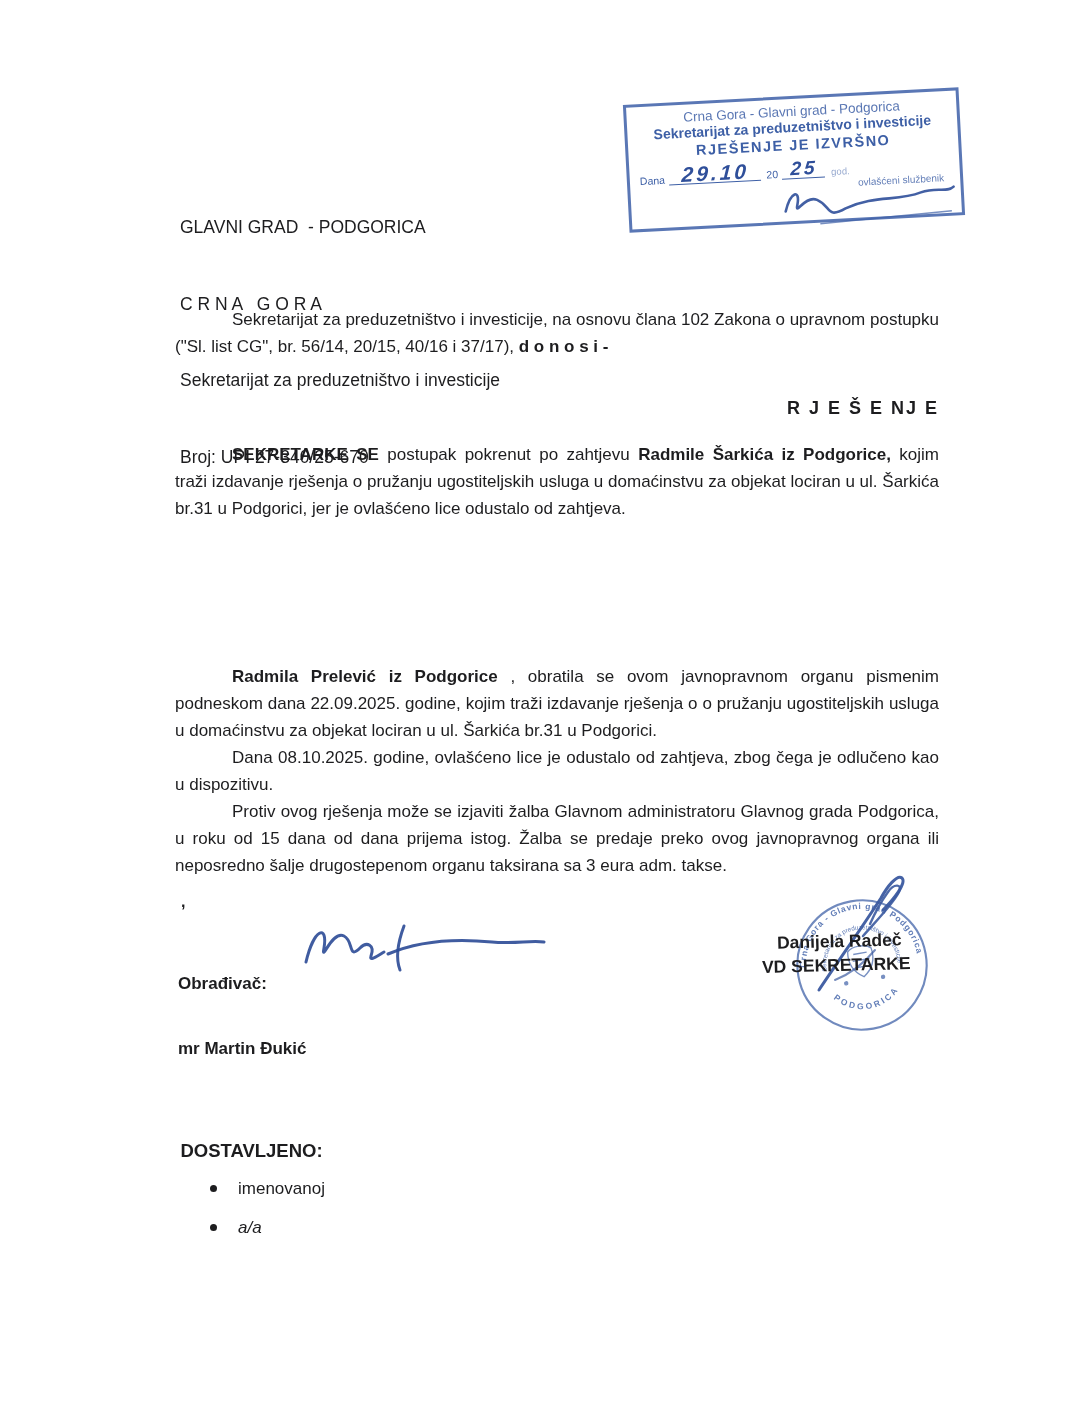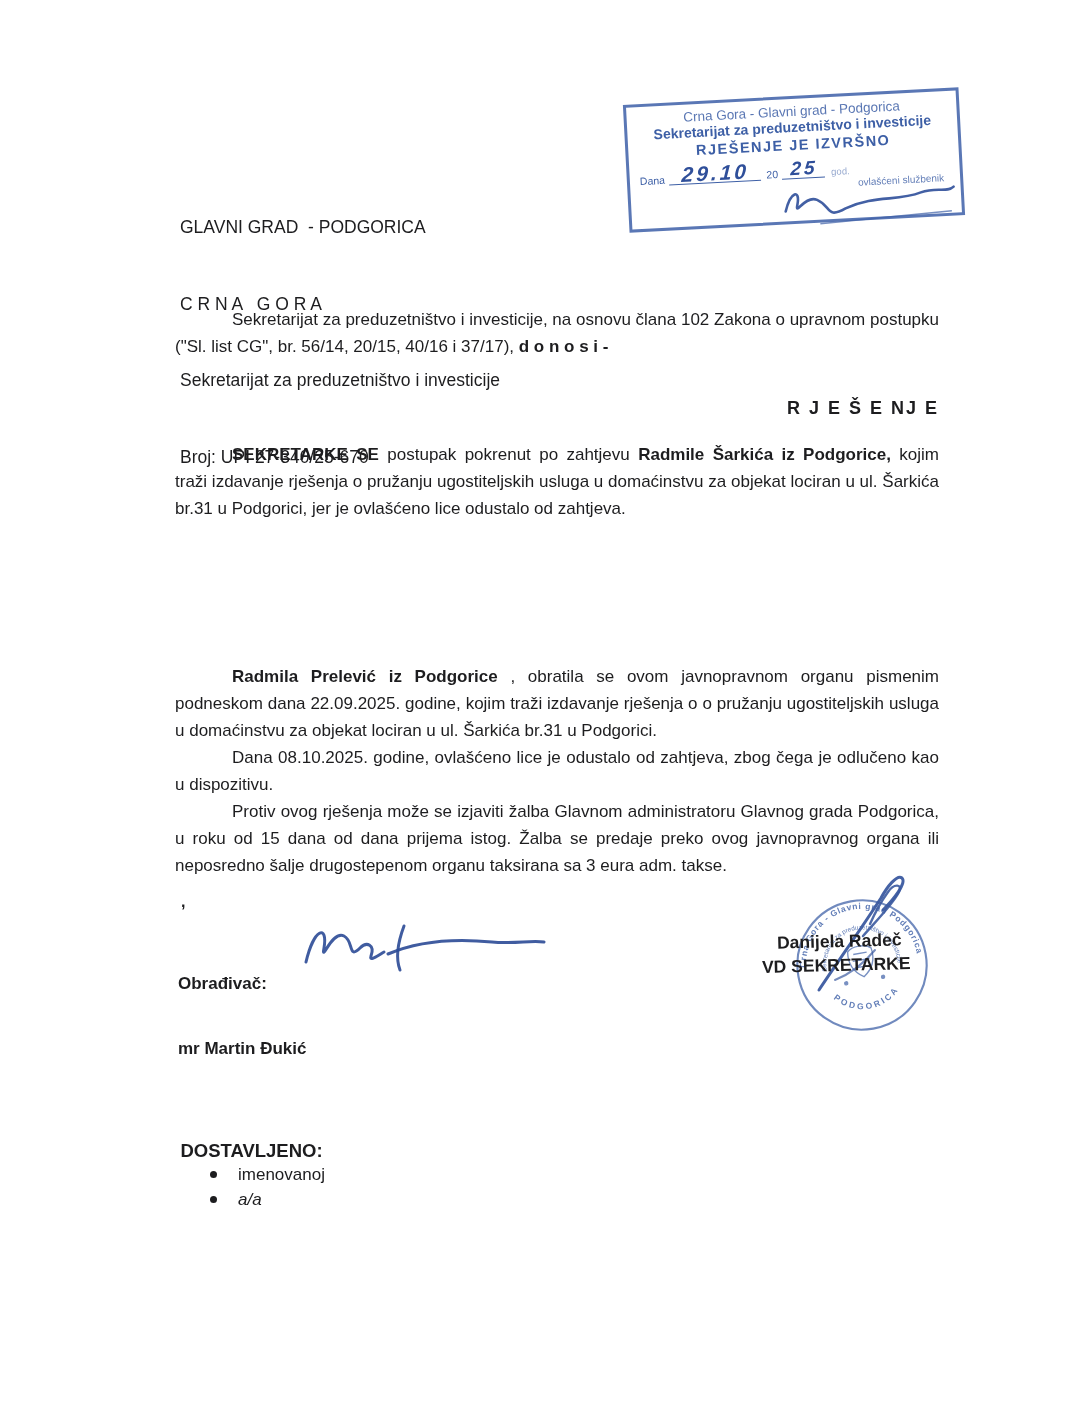--- a/index.html
+++ b/index.html
@@ -97,21 +97,21 @@
     position: absolute; left: 762px; top: 955px;
     font-weight: bold; font-size: 17.5px; transform: rotate(-1.5deg);
   }
   .sig-quill { position: absolute; left: 805px; top: 862px; }
 
   
   .delivered { position: absolute; left: 178px; top: 1140px; }
   .delivered-label { font-weight: bold; font-size: 18.5px; text-align: center; }
   .delivered-item {
     display: flex; align-items: center;
-    font-size: 17px; line-height: 25px; margin-top: 0;
+    font-size: 17px; line-height: 25px; margin-top: 14px;
   }
   .bullet-dot {
     width: 7px; height: 7px; border-radius: 50%;
     background: #1d1d1f; margin-left: 32px; margin-right: 21px;
     flex: 0 0 auto;
   }
 </style>
 </head>
 <body>
 

